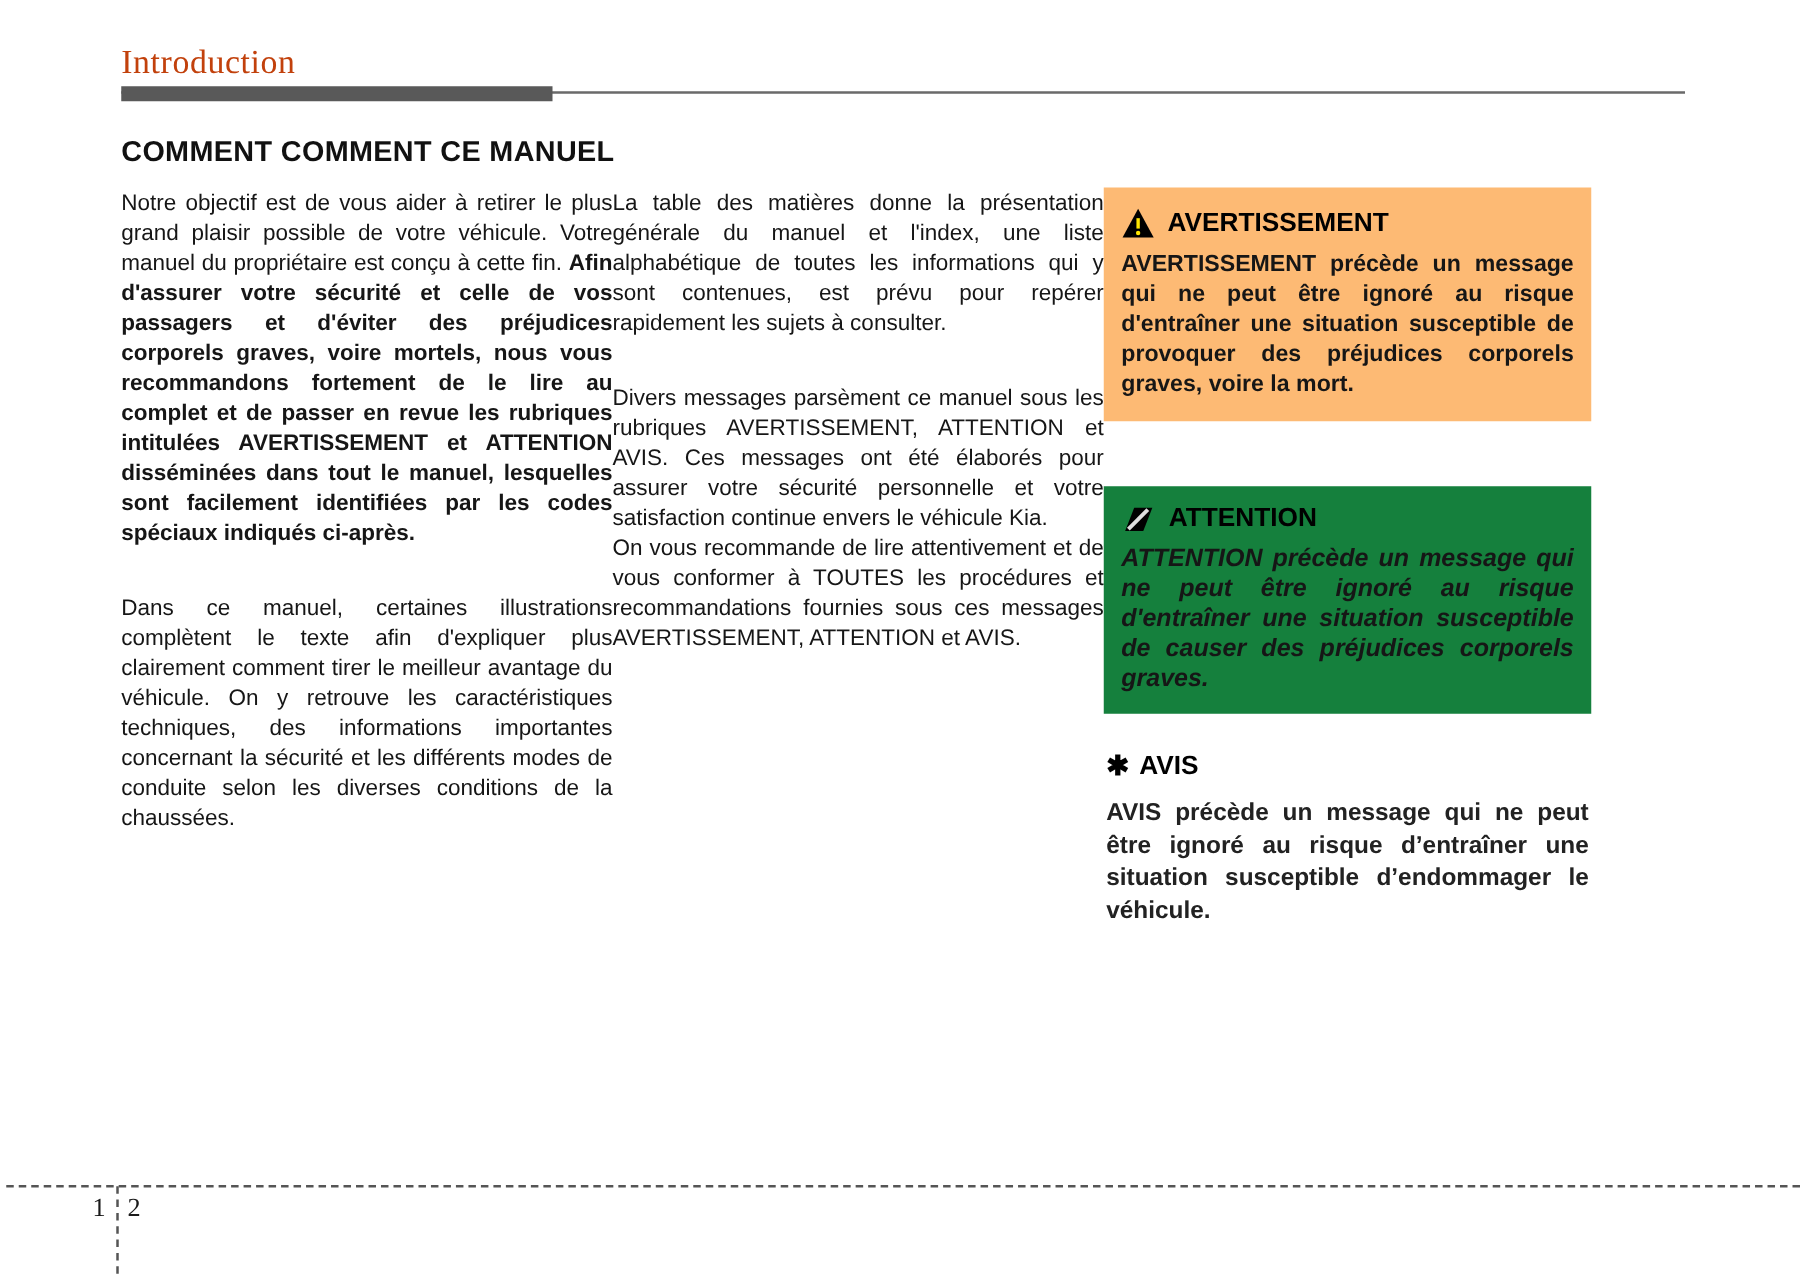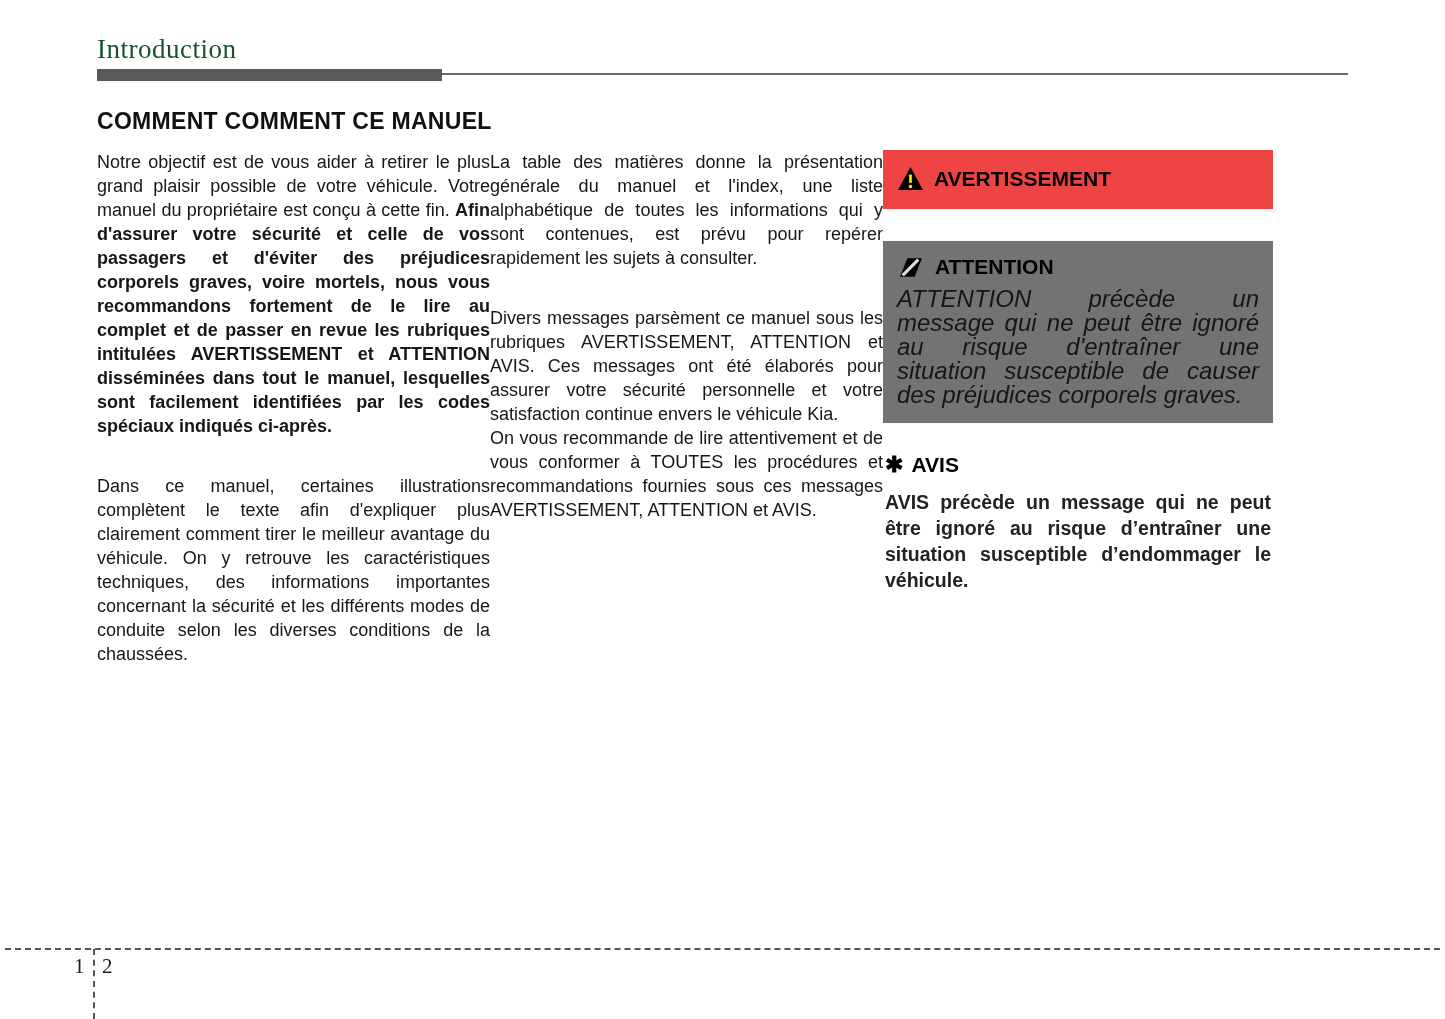--- a/index.html
+++ b/index.html
@@ -10,21 +10,21 @@
     font-family: "Liberation Sans", sans-serif;
     color: #1a1a1a;
     overflow: hidden;
   }
   .page { position: absolute; inset: 0; }
 
   
   .hdr { padding: 34px 97px 0 97px; }
   .intro-title {
     font-family: "Liberation Serif", serif;
-    font-size: 27px; color: #14532d; letter-spacing: 0.5px;
+    font-size: 27px; color: #c2410c; letter-spacing: 0.5px;
   }
   .header-rule { position: relative; height: 13px; margin-top: 4px; }
   .rule-line { position: absolute; top: 4px; left: 0; right: 0; height: 2px; background: #6a6a6a; }
   .rule-bar  { position: absolute; top: 0; left: 0; width: 345px; height: 12px; background: #595959; }
 
   
   .main-title {
     padding: 0 97px;
     margin-top: 26px;
     font-size: 23px; font-weight: bold; letter-spacing: 0.3px; color: #111;
@@ -39,39 +39,39 @@
   .col-3 { width: 390px; }
   .col p {
     font-size: 18px; line-height: 24px; text-align: justify; color: #161616;
   }
   .b { font-weight: bold; }
   .gap   { margin-top: 36px; }
   .gap-s { }
 
   
   .warning-box {
-    background: #ef4444;
+    background: #fdba74;
     padding: 16px 14px 18px 14px;
   }
   .box-title {
     display: flex; align-items: center; gap: 10px;
     font-size: 21px; font-weight: bold; color: #000;
   }
   .warning-box p {
     margin-top: 8px;
     font-size: 18.5px; line-height: 24px; font-weight: bold; text-align: justify;
   }
   .attention-box {
-    background: #737373;
-    margin-top: 32px;
+    background: #15803d;
+    margin-top: 52px;
     padding: 14px 14px 16px 14px;
   }
   .attention-box p {
     margin-top: 8px;
-    font-size: 24px; line-height: 24px; font-weight: normal; font-style: italic; text-align: justify;
+    font-size: 20px; line-height: 24px; font-weight: bold; font-style: italic; text-align: justify;
   }
   .avis { margin-top: 30px; padding: 0 2px; }
   .avis .box-title { gap: 8px; }
   .avis-icon { font-size: 22px; font-weight: bold; line-height: 1; }
   .avis p {
     margin-top: 12px;
     font-family: Liberation Sans, sans-serif;
     font-size: 19.5px; line-height: 26px; font-weight: bold; color: #222;
     text-align: justify;
   }
@@ -126,20 +126,21 @@
 
       <div class="warning-box">
         <div class="box-title">
           <svg class="icon-svg" width="27" height="25" viewBox="0 0 26 24">
             <path d="M13 1 L25 23 H1 Z" fill="#000"></path>
             <rect x="11.7" y="8.2" width="2.6" height="8" fill="#FFE600"></rect>
             <circle cx="13" cy="19.6" r="1.7" fill="#FFE600"></circle>
           </svg>
           <span>AVERTISSEMENT</span>
         </div>
+        <p>AVERTISSEMENT précède un message qui ne peut être ignoré au risque d'entraîner une situation susceptible de provoquer des préjudices corporels graves, voire la mort.</p>
       </div>
 
       <div class="attention-box">
         <div class="box-title">
           <svg class="icon-svg" width="28" height="23" viewBox="0 0 27 22">
             <polygon points="3,20 10,2 24,2 17,20" fill="#000"></polygon>
             <line x1="5.5" y1="18.5" x2="20.5" y2="3.5" stroke="#dedede" stroke-width="3"></line>
           </svg>
           <span>ATTENTION</span>
         </div>

